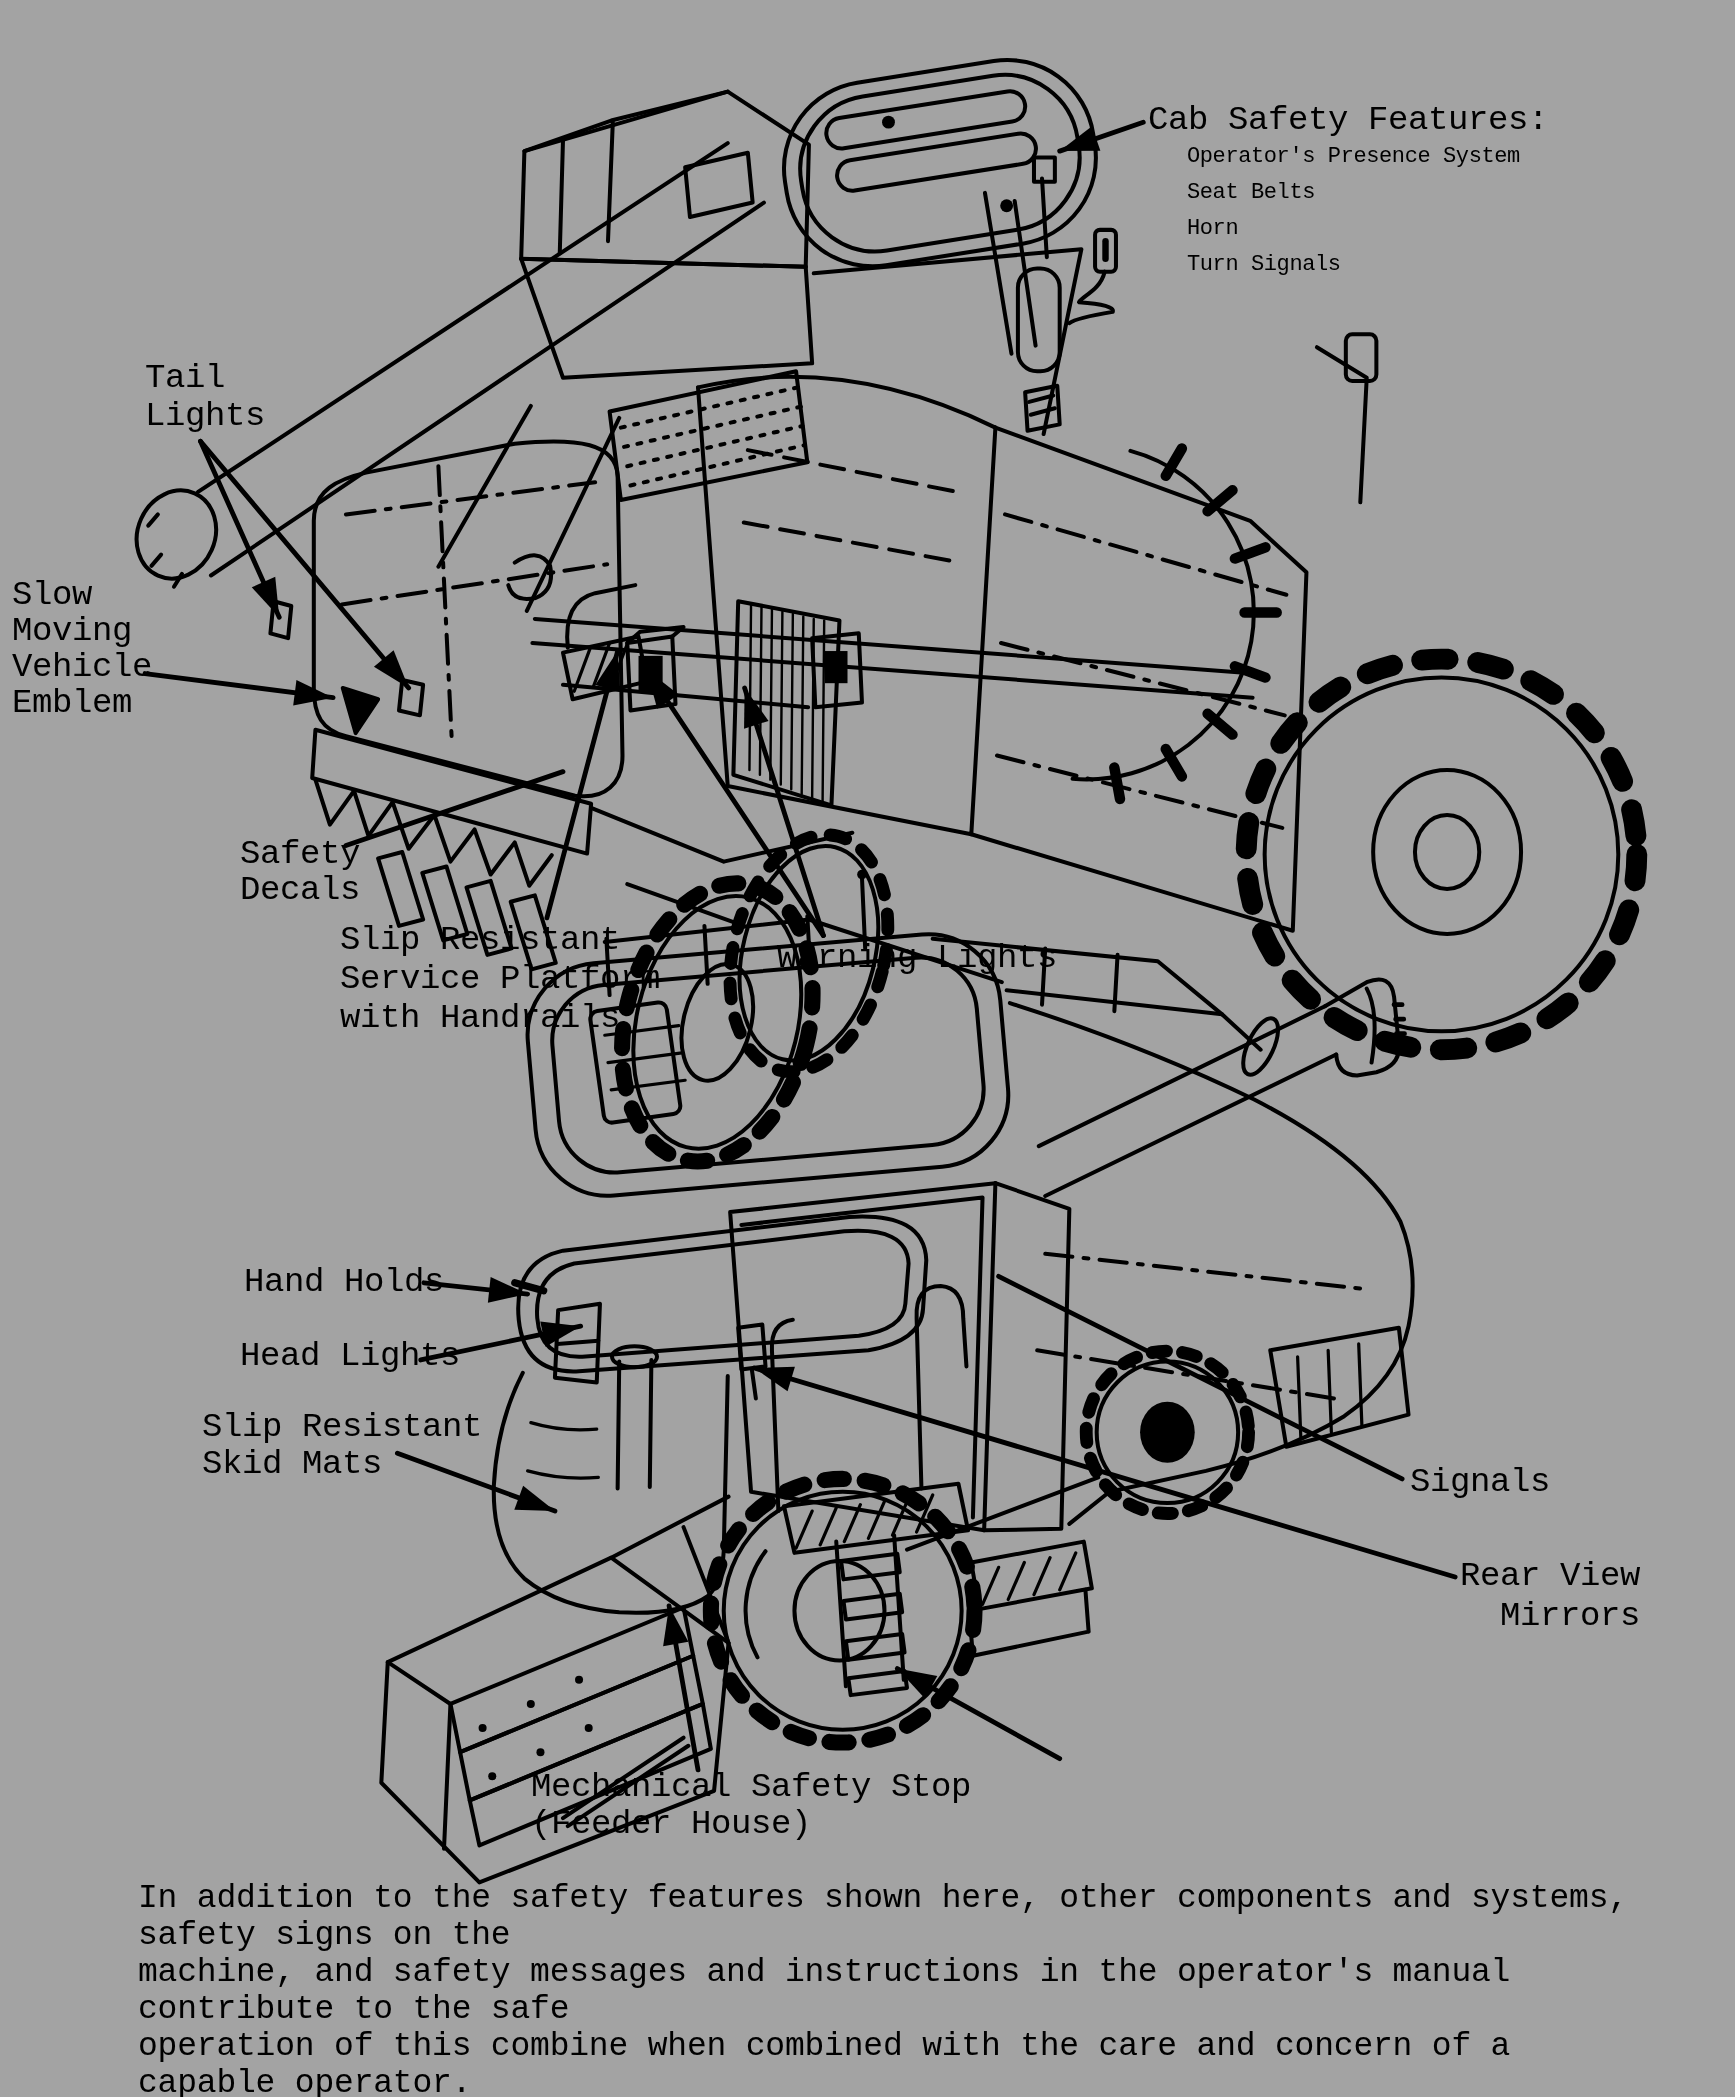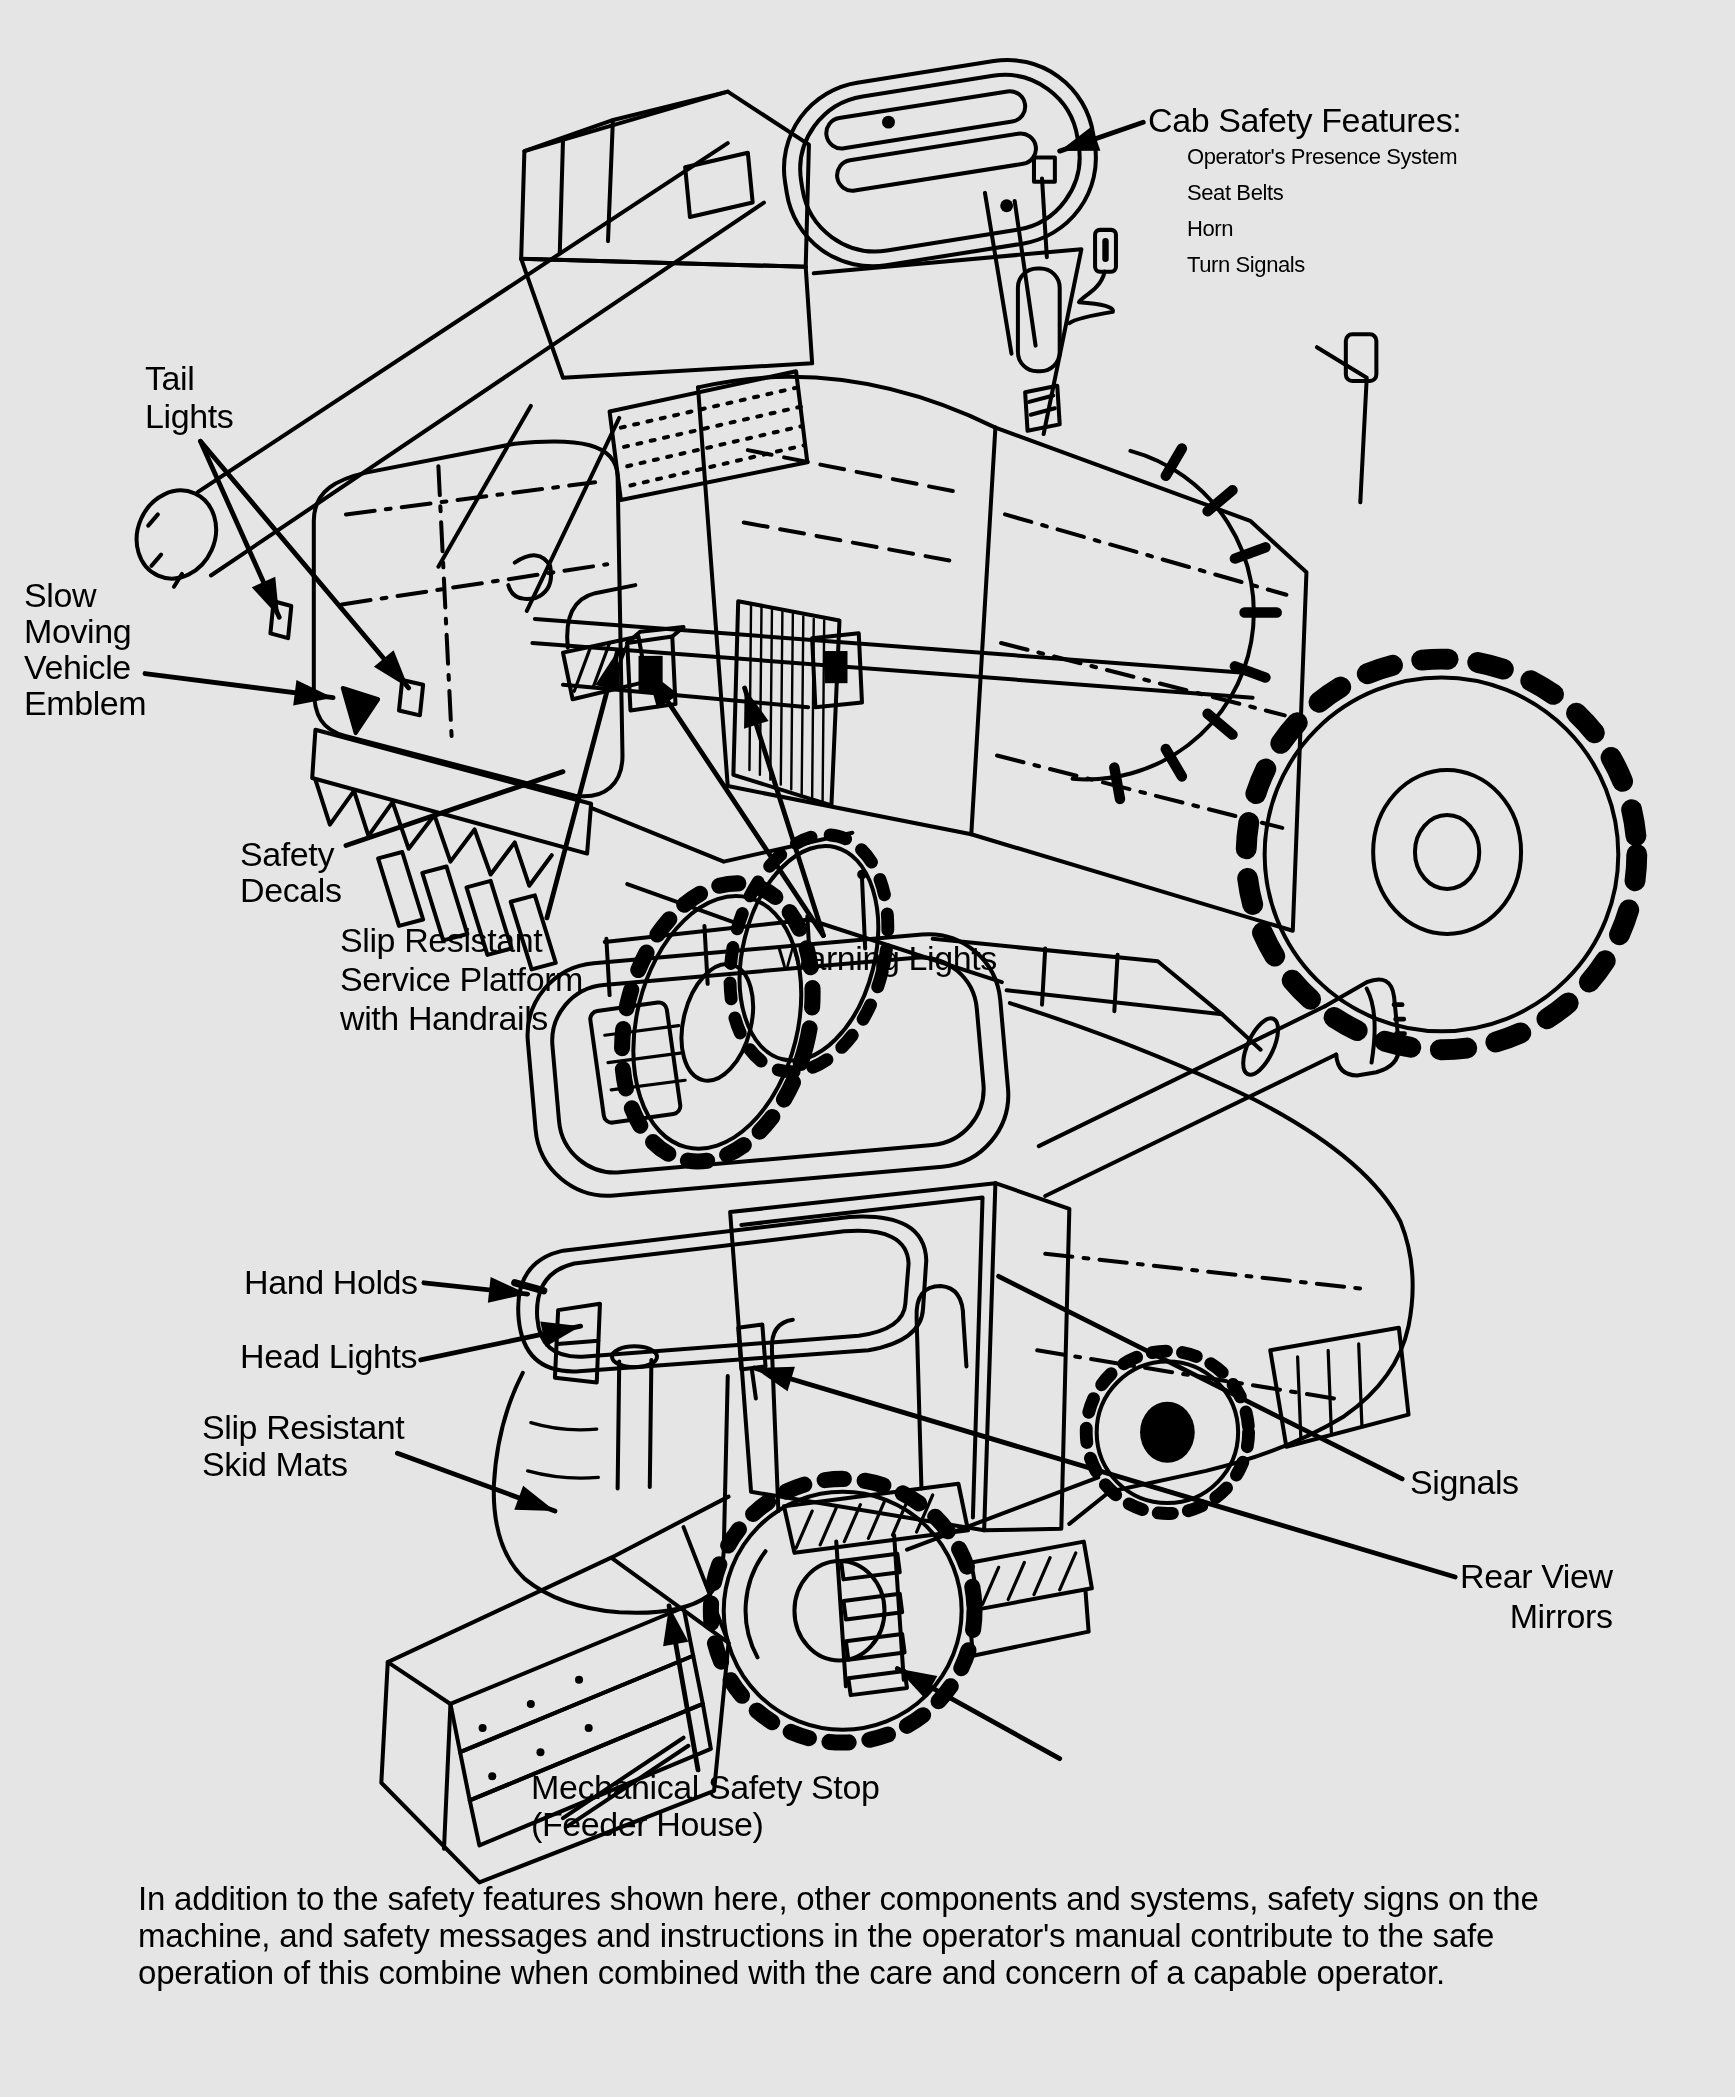--- a/index.html
+++ b/index.html
@@ -1,17 +1,17 @@
 <!DOCTYPE html>
 <html style="font-size:13px"><head>
 <meta charset="utf-8">
 <style>
   html,body{margin:0;padding:0;background:#ffffff;}
-  .page{position:relative;width:1736px;height:2097px;background:#e5e5e5;overflow:hidden;
-        font-family:Liberation Sans, sans-serif;color:#000;}
+  .page{position:relative;width:1736px;height:2097px;background:#a3a3a3;overflow:hidden;
+        font-family:Liberation Mono, monospace;color:#000;}
   .art{position:absolute;left:0;top:0;width:1736px;height:2097px;}
   .lbl{position:absolute;font-size:34px;line-height:39px;white-space:pre-line;letter-spacing:-0.4px;}
   .lh45{line-height:36px;} .lh46{line-height:37px;} .lh47{line-height:38px;} .lh50{line-height:40px;text-align:right;}
   .cab-items div{font-size:22px;line-height:36px;letter-spacing:-0.4px;}
   .para{position:absolute;left:138px;top:1880px;width:1511px;font-size:33px;line-height:37px;
         white-space:pre-line;letter-spacing:-0.2px;}
 </style>
 </head>
 <body>
 
@@ -290,21 +290,21 @@
   <div class="cab-items" style="position:absolute;left:1187px;top:139px;">
     <div>Operator's Presence System</div>
     <div>Seat Belts</div>
     <div>Horn</div>
     <div>Turn Signals</div>
   </div>
 
   <div class="lbl lh47" style="left:145px;top:359px;">Tail
 Lights</div>
 
-  <div class="lbl lh45" style="left:24px;top:577px;">Slow
+  <div class="lbl lh45" style="left:12px;top:577px;">Slow
 Moving
 Vehicle
 Emblem</div>
 
   <div class="lbl lh45" style="left:240px;top:812px;margin-top:24px;">Safety
 Decals</div>
 
   <div class="lbl" style="left:340px;top:921px;">Slip Resistant
 Service Platform
 with Handrails</div>

